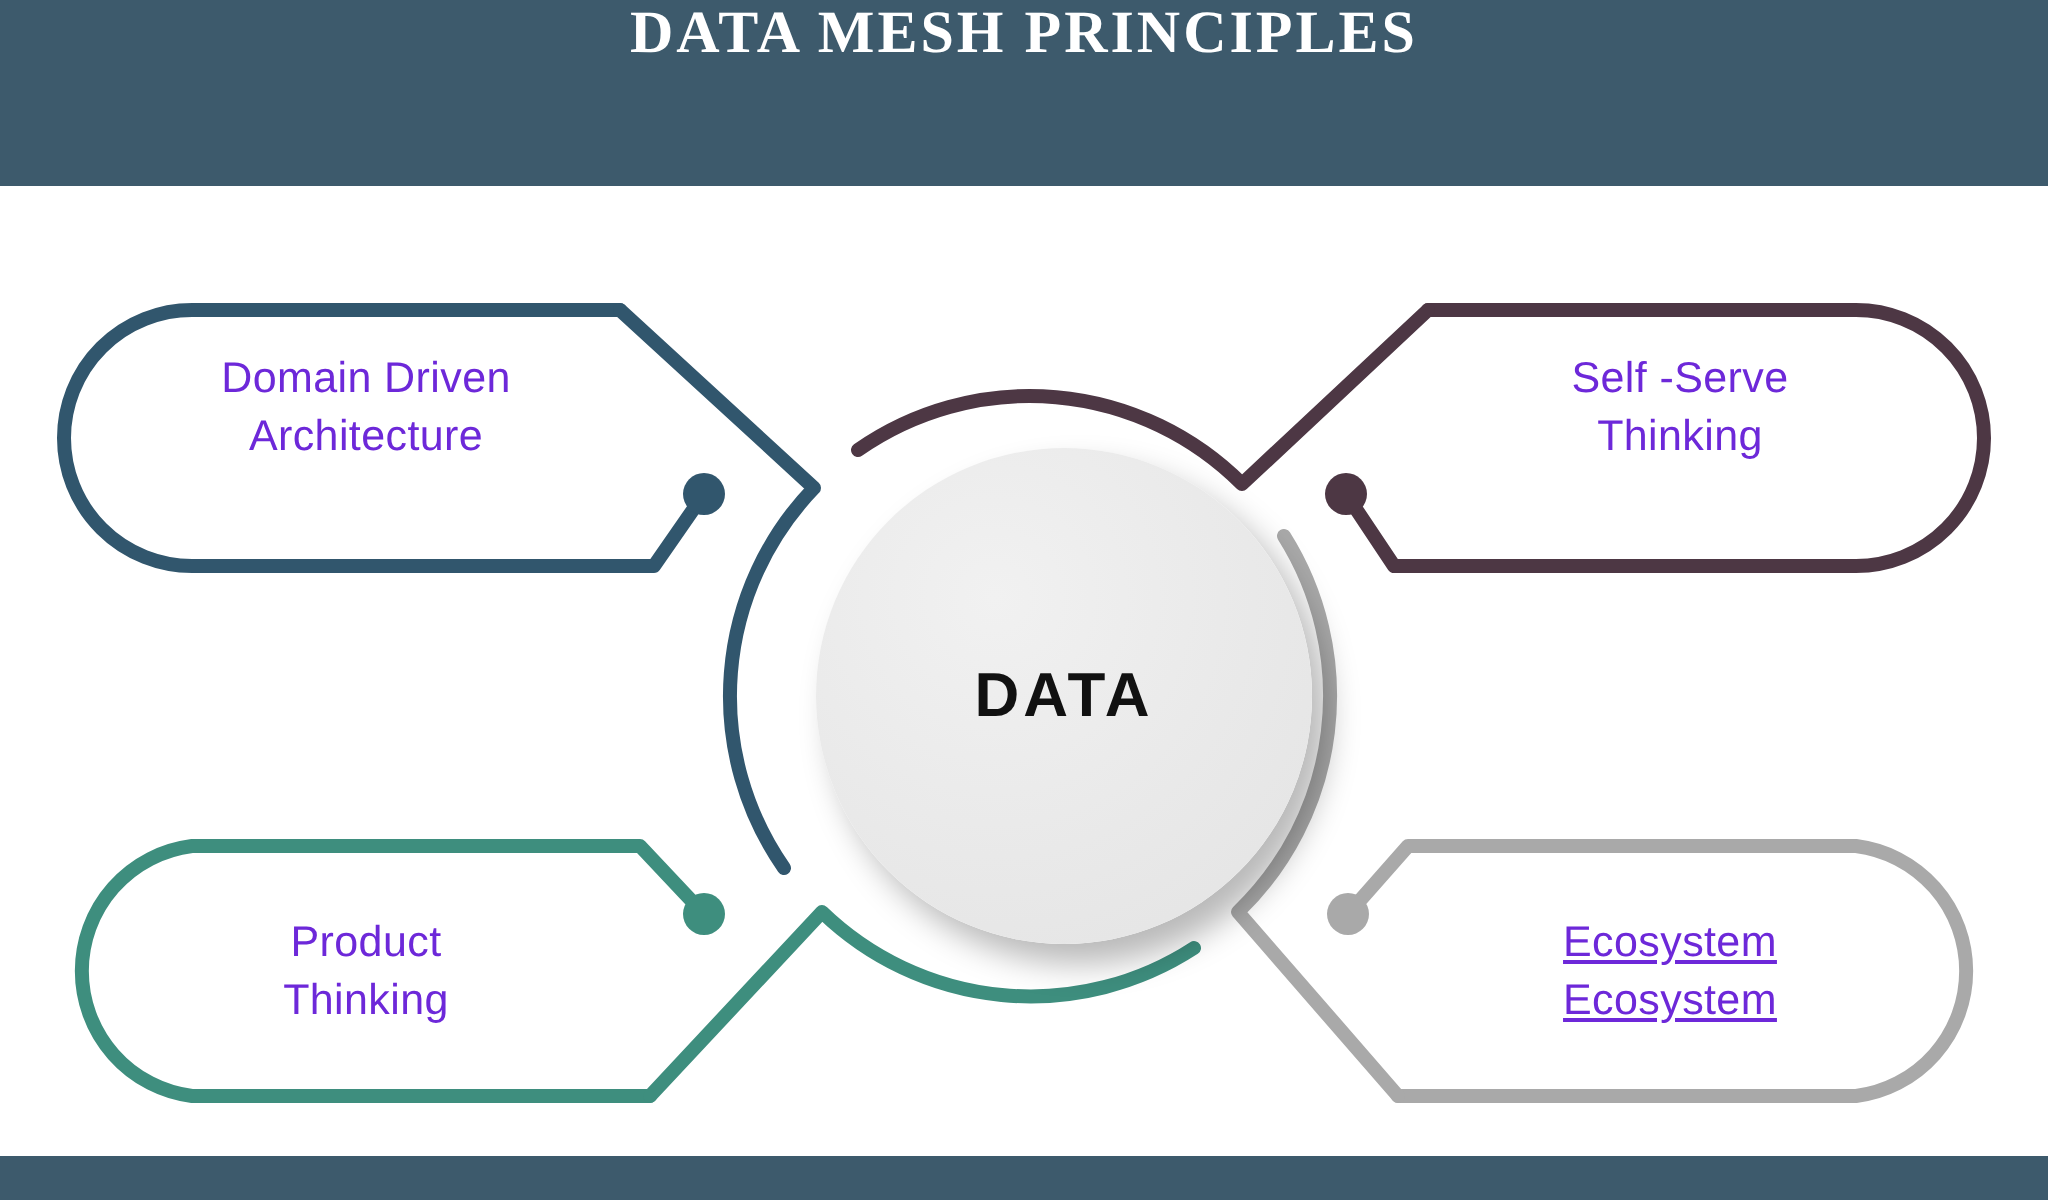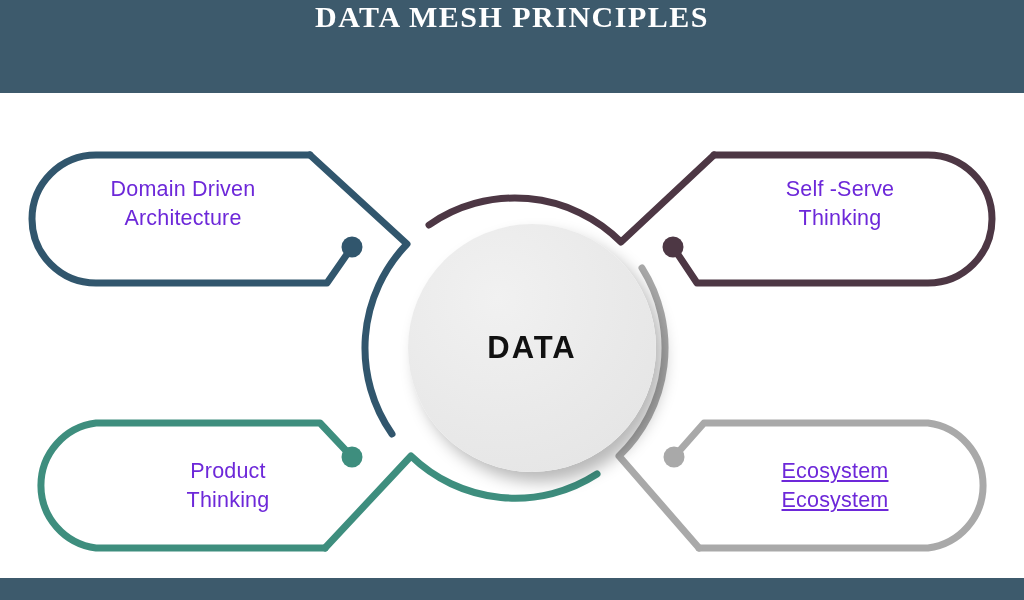--- a/index.html
+++ b/index.html
@@ -33,21 +33,21 @@
     font-size:31px;font-weight:800;letter-spacing:2px;color:#111111;
   }
   .tag-label{
     position:absolute;width:276px;text-align:center;
     font-size:21.5px;line-height:29px;font-weight:500;color:#6d28d9;
     letter-spacing:0.2px;
   }
   .tag-label span{display:block;}
   .label-top-left{left:45px;top:175px;}
   .label-top-right{left:702px;top:175px;}
-  .label-bottom-left{left:45px;top:457px;padding-left:45px;}
+  .label-bottom-left{left:45px;top:457px;}
   .label-bottom-right{left:697px;top:457px;text-decoration:underline;}
 </style>
 </head>
 <body>
 
 <div class="header-bar">
   <div class="page-title">DATA MESH PRINCIPLES</div>
 </div>
 
 <svg class="diagram-svg" width="1024" height="600" viewBox="0 0 1024 600">

